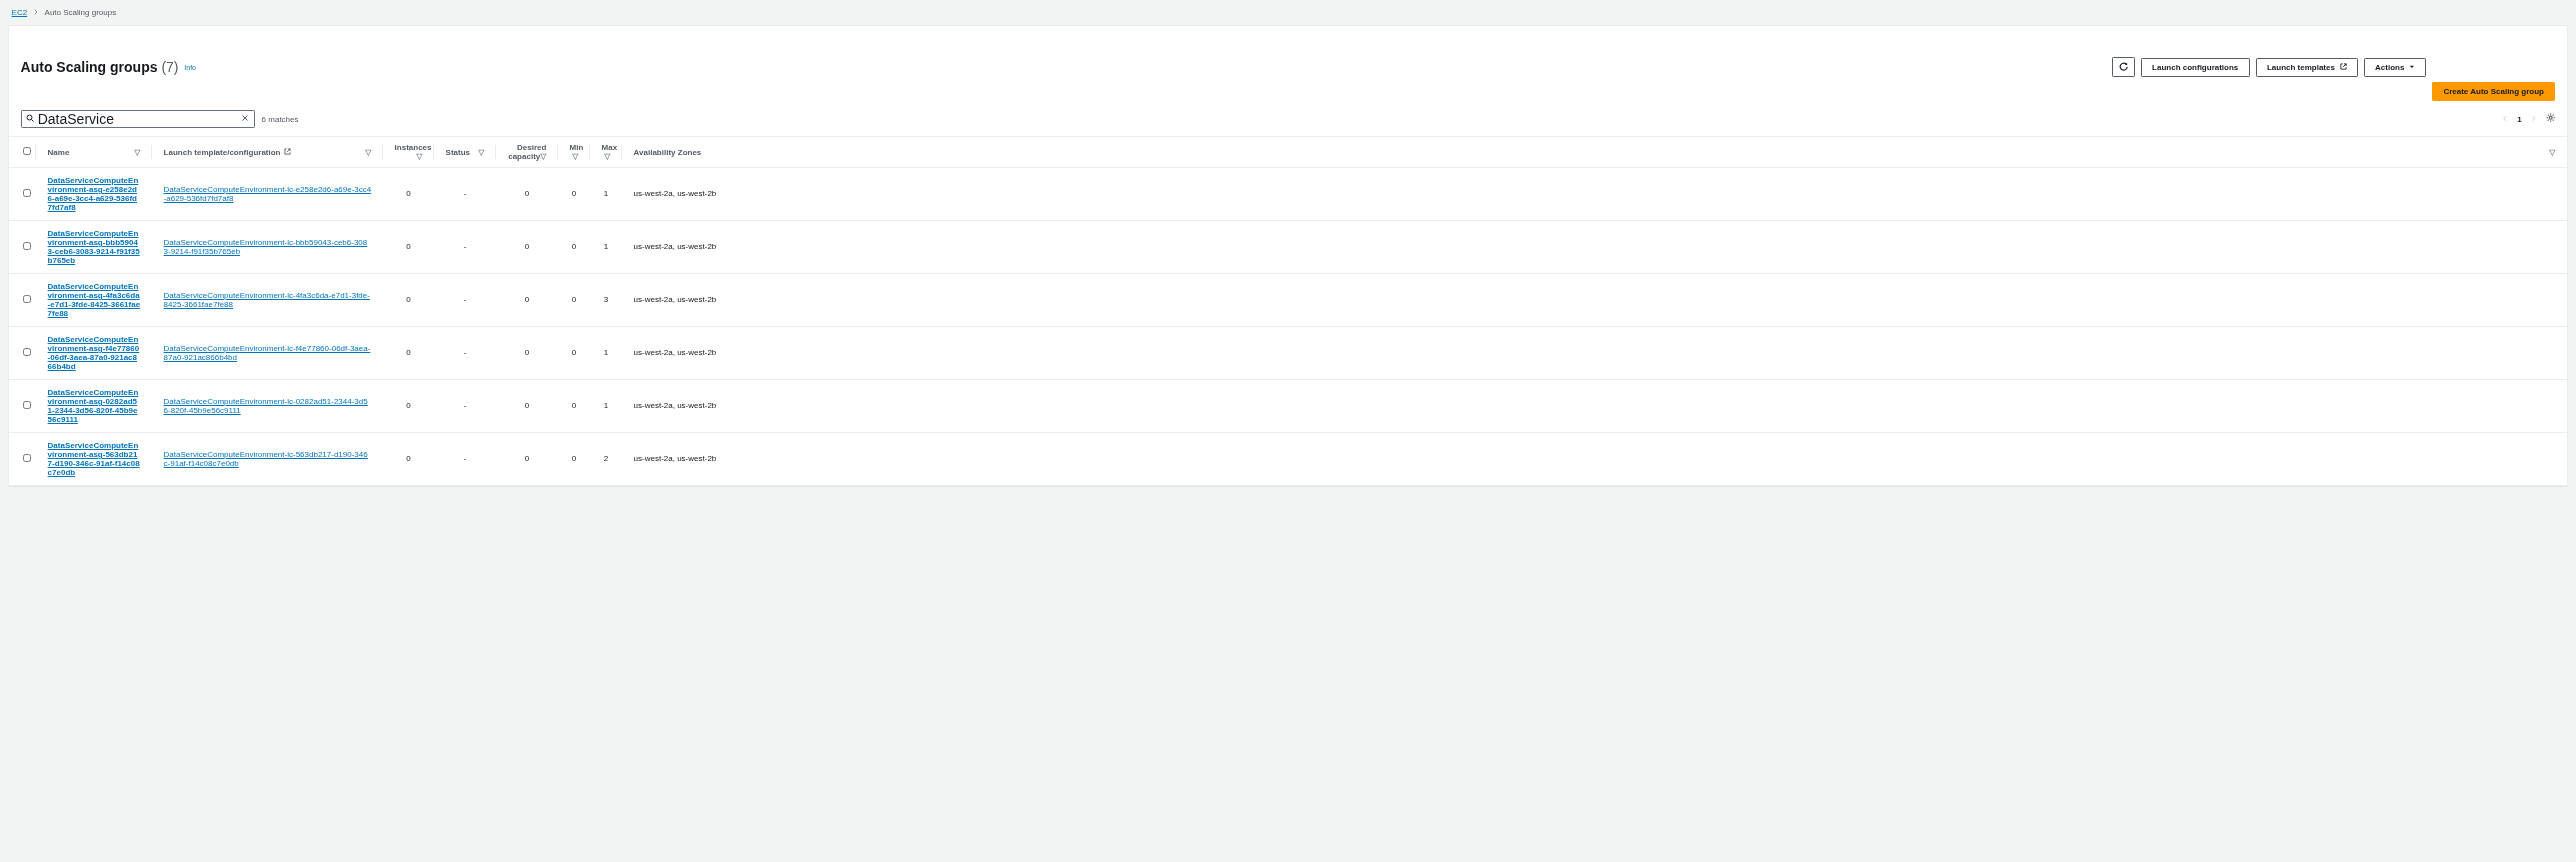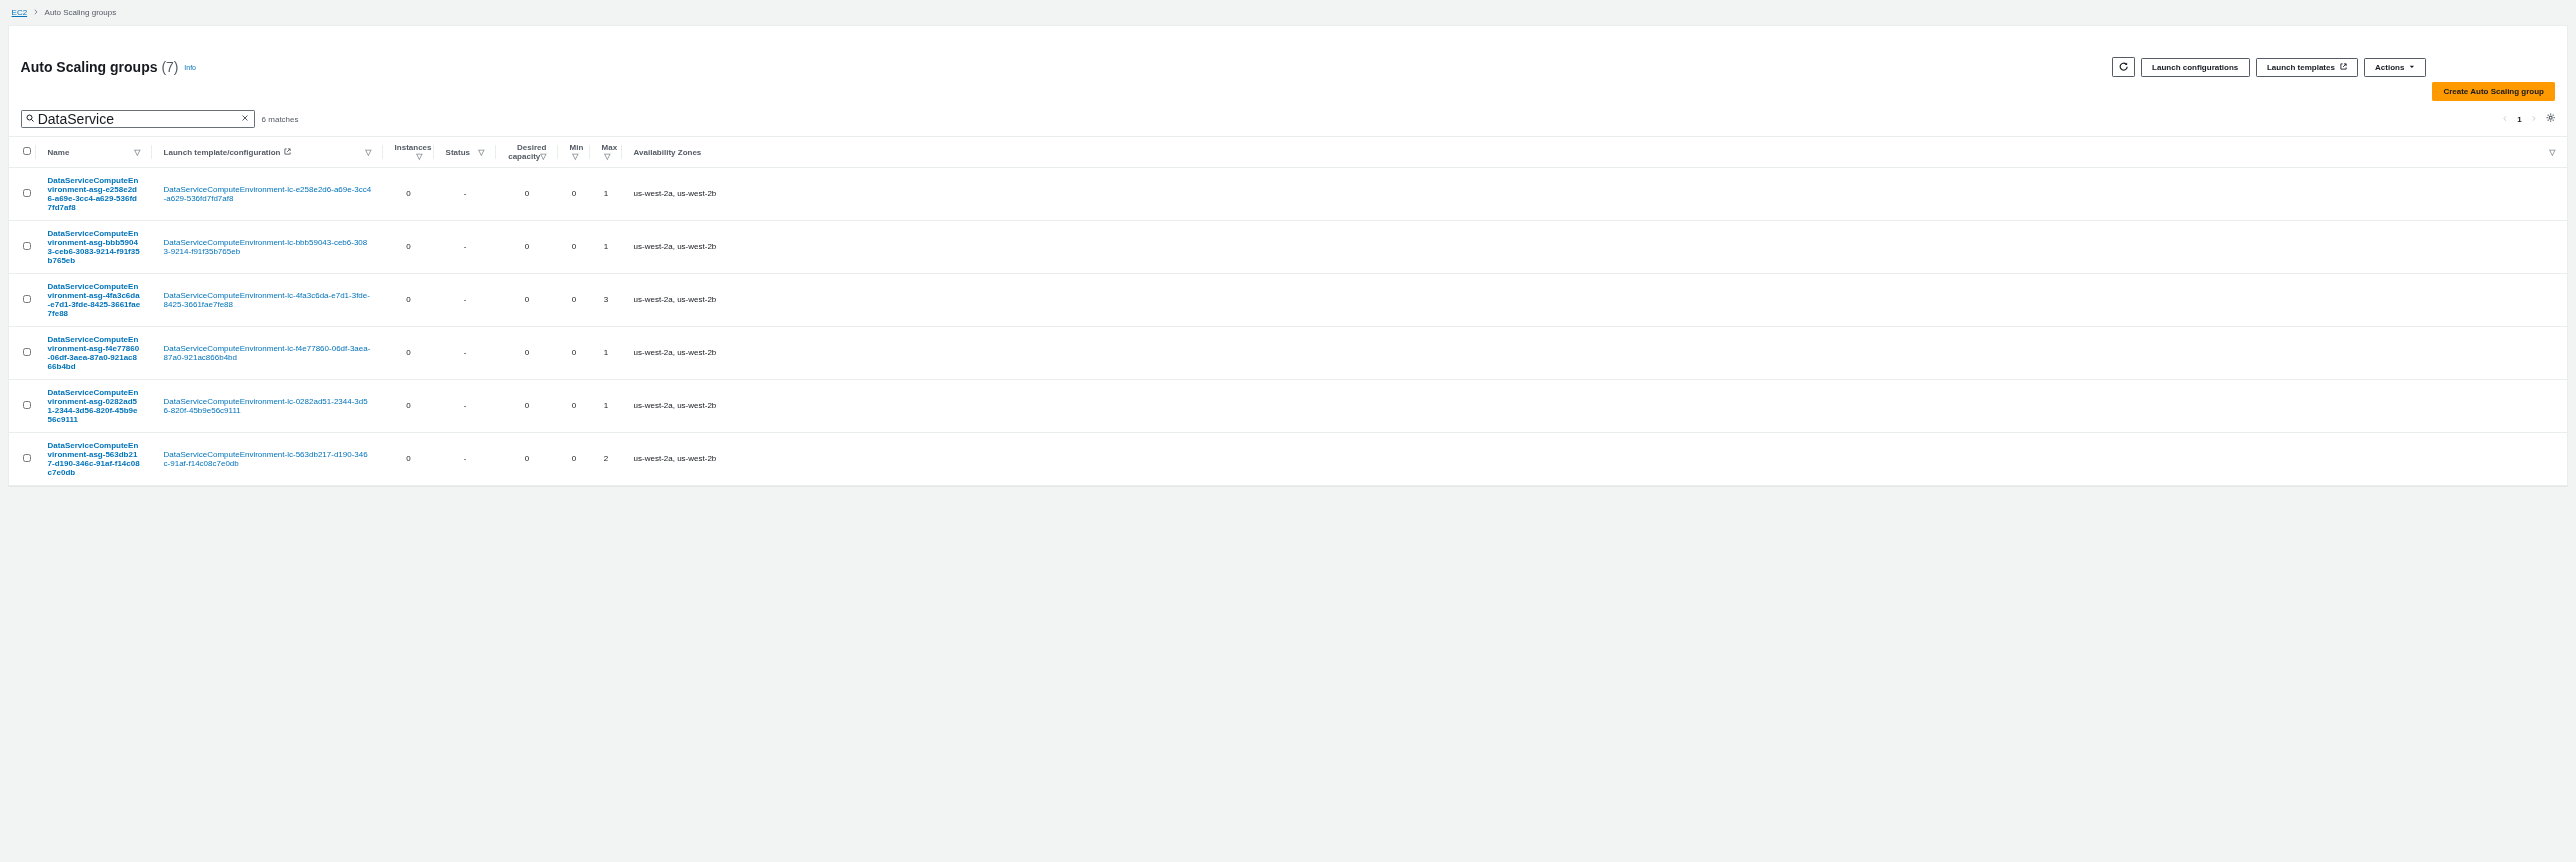--- a/index.html
+++ b/index.html
@@ -181,20 +181,21 @@
     }
     tbody tr:last-child td {
       border-bottom: none;
     }
     td.col-check {
       width: 27px;
       padding: 8px 5.8px 8px 14px;
     }
     .name-link a, .template-link a {
       color: #0073bb;
+      text-decoration: underline;
       word-break: break-all;
     }
     .name-link a { font-weight: 700; }
     td.num-c { text-align: center;}
     input[type="checkbox"] {
       width: 8px;
       height: 8px;
       cursor: pointer;
     }
     .ext-icon {

